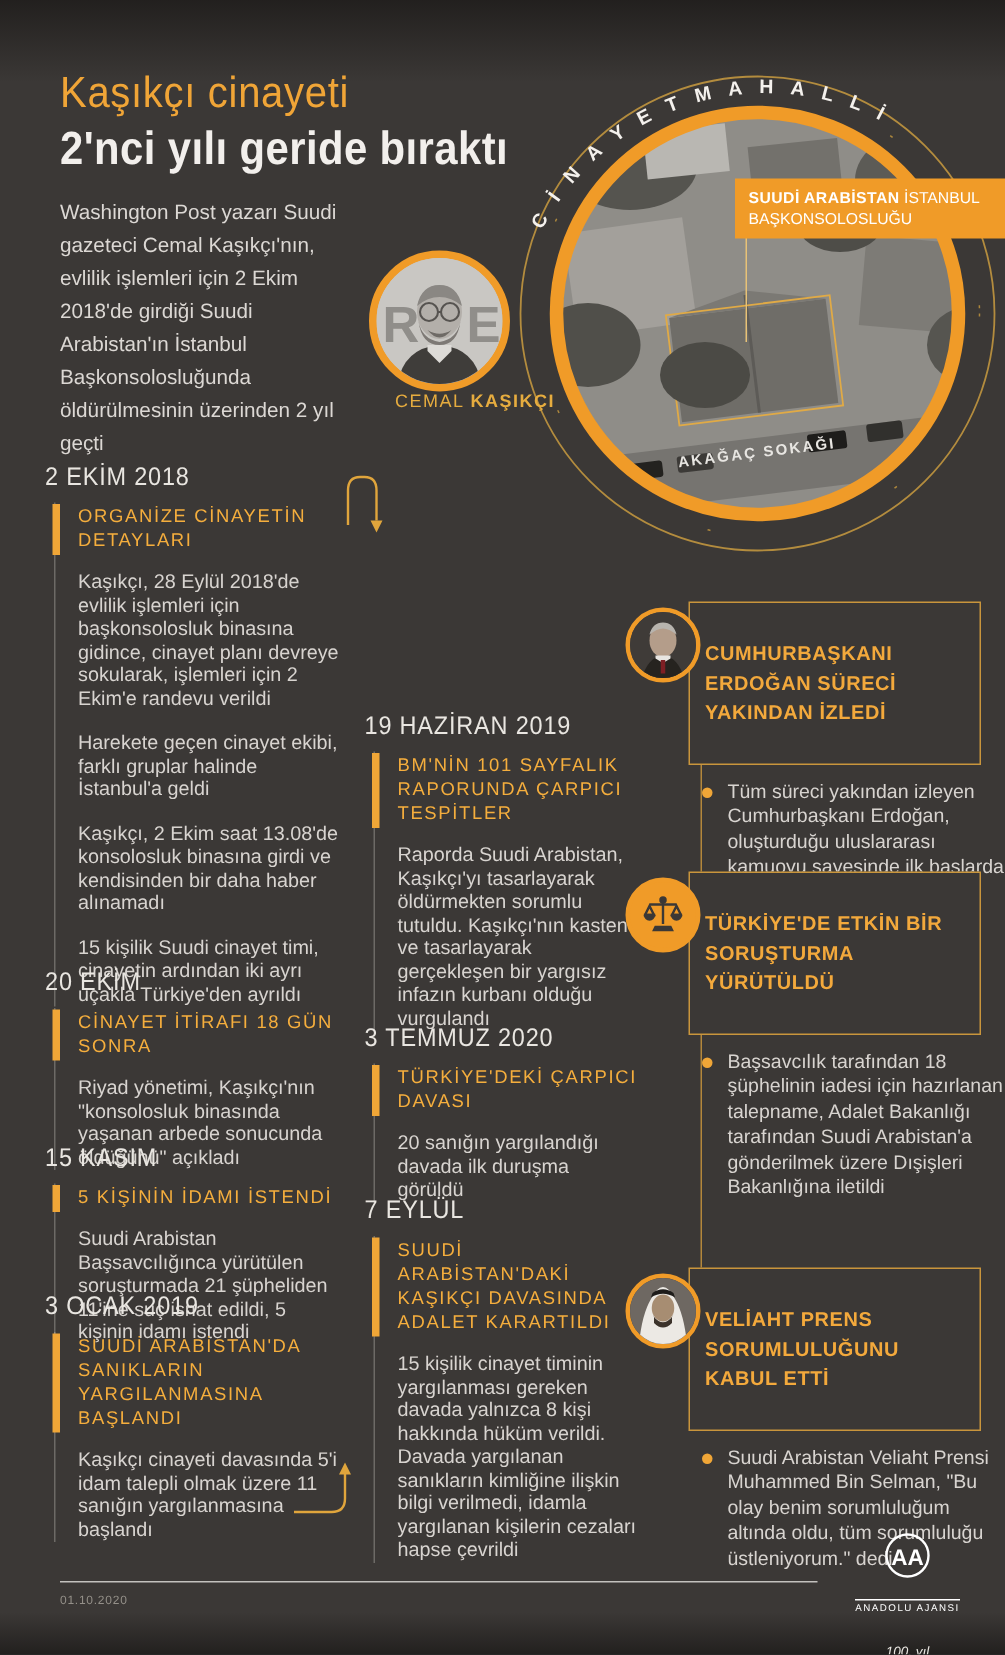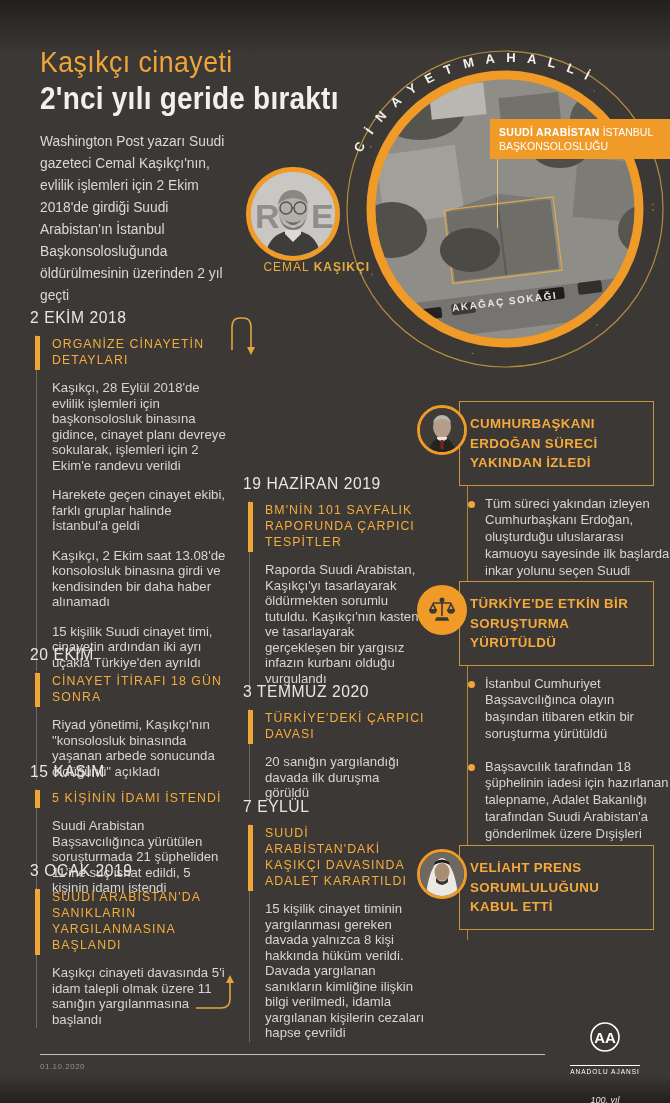--- a/index.html
+++ b/index.html
@@ -49,21 +49,21 @@
   .thead::before{content:"";position:absolute;left:-17px;top:0;bottom:-2px;width:5px;background:var(--goldbar)}
   .tp{margin:0 0 14px;font-size:13.2px;line-height:15.5px;color:var(--text)}
   .tp:last-child{margin-bottom:0}
   
   .rsec{position:absolute;left:417px;width:253px}
   .rs1{top:401px}.rs2{top:581px}.rs3{top:845px}
   .rcircle{position:absolute;left:0;top:4px;width:44px;height:44px;border-radius:50%;
     border:3px solid var(--orange);overflow:hidden;background:#444;z-index:3}
   .rcircle.solid{background:var(--orange);display:flex;align-items:center;justify-content:center}
   .rtitle{margin:0 16px 0 42px;position:relative;z-index:2;background:var(--bg);
-    border:1px solid var(--goldline);padding:12px 10px;color:#f3a93c;font-size:13.3px;
+    border:1px solid var(--goldline);padding:24px 10px;color:#f3a93c;font-size:13.3px;
     font-weight:bold;line-height:19.5px;letter-spacing:.4px}
   .rbullets{margin:10px 0 0 68px}
   .rb{position:relative;margin:0 0 16px;font-size:13px;line-height:16.8px;color:var(--text)}
   .rb::before{content:"";position:absolute;left:-17px;top:5px;width:7px;height:7px;border-radius:50%;background:var(--goldbar)}
   .rb:last-child{margin-bottom:0}
   .rline{position:absolute;left:467px;top:425px;width:1px;height:515px;background:rgba(201,149,60,.85);z-index:1}
   
   .arrows{position:absolute;left:0;top:0;width:670px;height:1103px;pointer-events:none;z-index:2}
   .sep{position:absolute;left:40px;top:1054px;width:505px;height:1px;background:rgba(230,228,225,.8)}
   .stamp{position:absolute;left:40px;top:1062px;font-size:8px;letter-spacing:.5px;color:#949089}
@@ -238,37 +238,39 @@
           <path d="M1 13 L4 7 L7 13 Z" fill="none"></path>
           <path d="M1 13 A3 3 0 0 0 7 13 Z"></path>
           <path d="M19 13 L22 7 L25 13 Z" fill="none"></path>
           <path d="M19 13 A3 3 0 0 0 25 13 Z"></path>
           <path d="M8 21 H18 L19 23 H7 Z"></path>
         </g>
       </svg>
     </div>
     <h3 class="rtitle">TÜRKİYE'DE ETKİN BİR SORUŞTURMA YÜRÜTÜLDÜ</h3>
     <div class="rbullets">
-      <p class="rb">İstanbul Cumhuriyet Başsavcılığınca olayın başından itibaren etkin bir soruşturma yürütüldü</p>
       <p class="rb">Başsavcılık tarafından 18 şüphelinin iadesi için hazırlanan talepname, Adalet Bakanlığı tarafından Suudi Arabistan'a gönderilmek üzere Dışişleri Bakanlığına iletildi</p>
     </div>
   </section>
 
   <section class="rsec rs3">
     <div class="rcircle">
       <svg viewBox="0 0 44 44" width="44" height="44">
         <rect width="44" height="44" fill="#6e6862"></rect>
         <path d="M6 44 Q8 24 14 14 Q18 6 22 6 Q26 6 30 14 Q36 24 38 44 Z" fill="#ece9e4"></path>
         <ellipse cx="22" cy="20" rx="7.5" ry="9" fill="#a78d72"></ellipse>
         <path d="M14 13 Q22 8 30 13 L29 10 Q22 5 15 10 Z" fill="#1e1c1a"></path>
         <path d="M15 24 Q18 31 22 31 Q26 31 29 24 Q27 30 22 30 Q17 30 15 24 Z" fill="#3c332b"></path>
         <path d="M16 26 Q22 33 28 26 L28 30 Q22 36 16 30 Z" fill="#3c332b"></path>
       </svg>
     </div>
     <h3 class="rtitle">VELİAHT PRENS SORUMLULUĞUNU KABUL ETTİ</h3>
+    <div class="rbullets">
+      <p class="rb">Suudi Arabistan Veliaht Prensi Muhammed Bin Selman, "Bu olay benim sorumluluğum altında oldu, tüm sorumluluğu üstleniyorum." dedi</p>
+    </div>
   </section>
 
   <svg class="arrows" viewBox="0 0 670 1103" aria-hidden="true">
     <g stroke="#e0a53c" stroke-width="1.6" fill="none">
       <path d="M 232 350 V 327 Q 232 318 240 318 H 243 Q 251 318 251 327 V 347"></path>
       <path d="M 196 1008 H 221 Q 230 1008 230 999 V 982"></path>
     </g>
     <path d="M 251 355 L 247 347 H 255 Z" fill="#e0a53c"></path>
     <path d="M 230 975 L 226 983 H 234 Z" fill="#e0a53c"></path>
   </svg>

